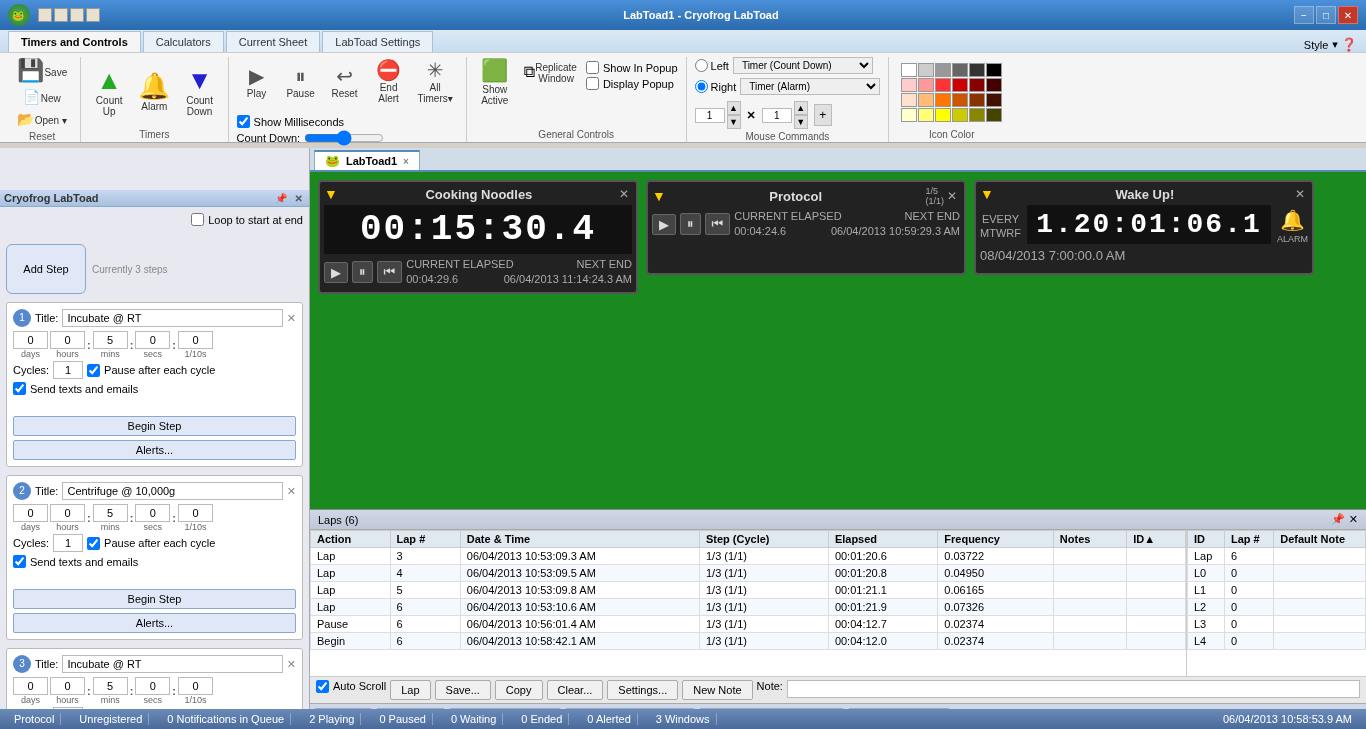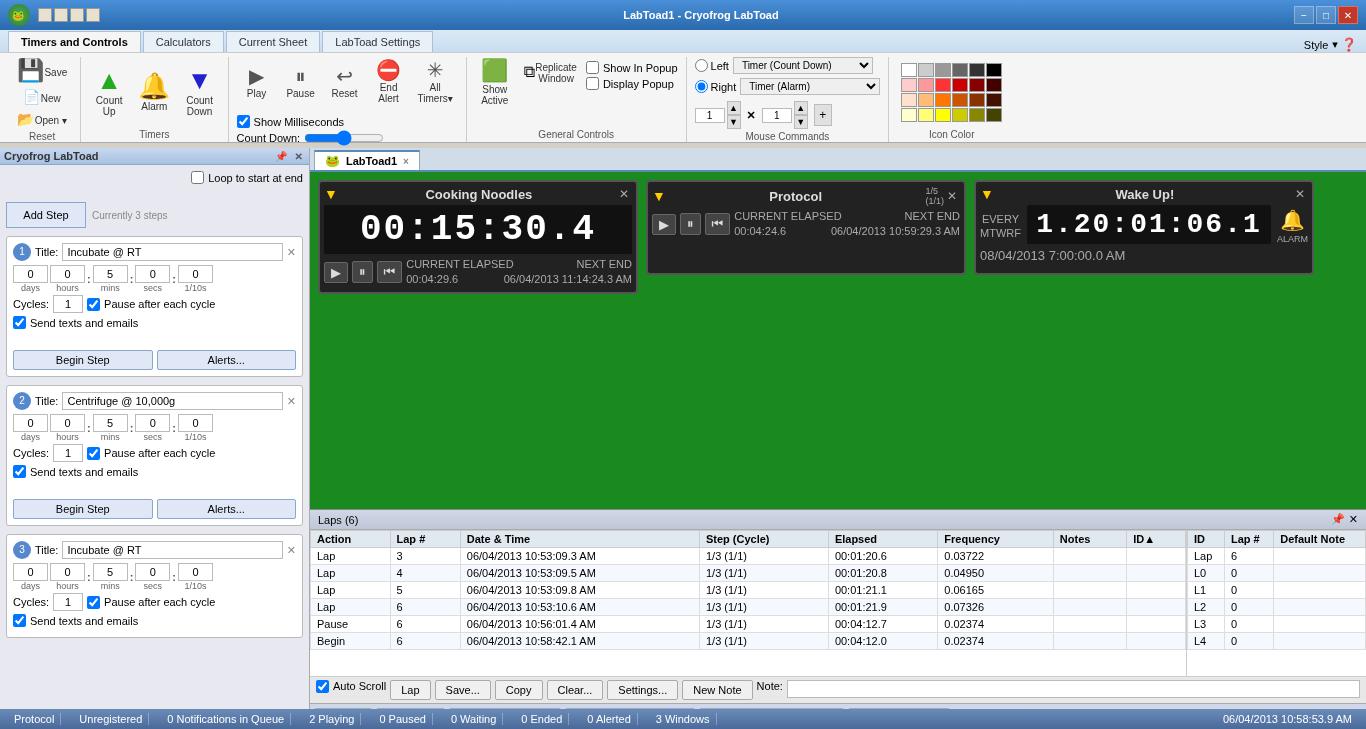--- a/index.html
+++ b/index.html
@@ -190,37 +190,38 @@
     .cycles-row input[type=text] {
       width: 30px;
       border: 1px solid #bbb;
       padding: 2px;
       text-align: center;
     }
     .step-buttons {
       display: flex;
       gap: 4px;
       margin-top: 21px;
+      flex-direction: column;
     }
     .step-btn {
       flex: 1;
       padding: 3px 6px;
       background: #e0e8f8;
       border: 1px solid #88a8cc;
       border-radius: 2px;
       cursor: pointer;
       text-align: center;
       font-size: 11px;
     }
     .add-step-btn {
       width: 80px;
-      padding: 6px 8px;
+      padding: 18px 8px;
       background: #e0e8f8;
       border: 1px solid #88a8cc;
-      border-radius: 0;
+      border-radius: 6px;
       cursor: pointer;
       font-size: 11px;
     }
 
     
     #main-area {
       position: absolute;
       left: 310px;
       top: 148px;
       right: 0;
@@ -503,20 +504,21 @@
     
     .panel-header-row {
       display: flex;
       align-items: center;
       justify-content: space-between;
       padding: 2px 4px;
       background: linear-gradient(to bottom, #c8d8f0, #a8c0e0);
       border-bottom: 1px solid #8aaCc8;
       font-size: 11px;
       font-weight: bold;
+      margin-top: 42px;
     }
     .panel-header-row .panel-title { color: #333; }
     .panel-header-row .panel-controls { display: flex; gap: 3px; }
     .panel-ctrl-btn {
       cursor: pointer; color: #555; font-size: 10px;
       padding: 0 2px;
     }
 
     .logo-area {
       margin-left: auto;

